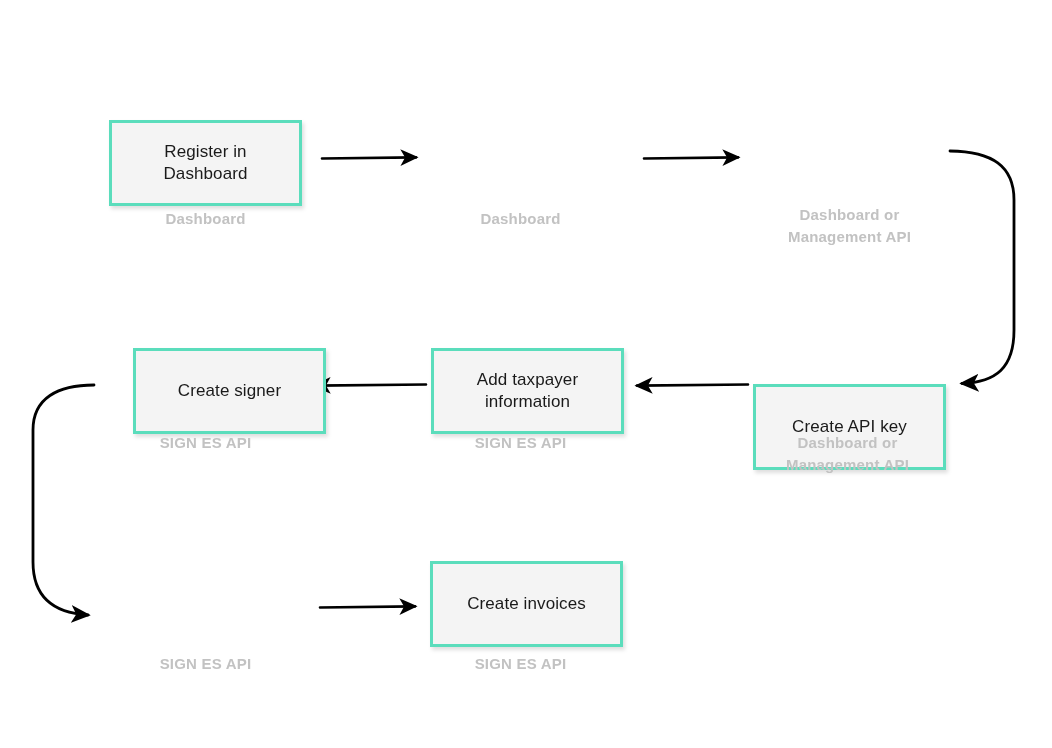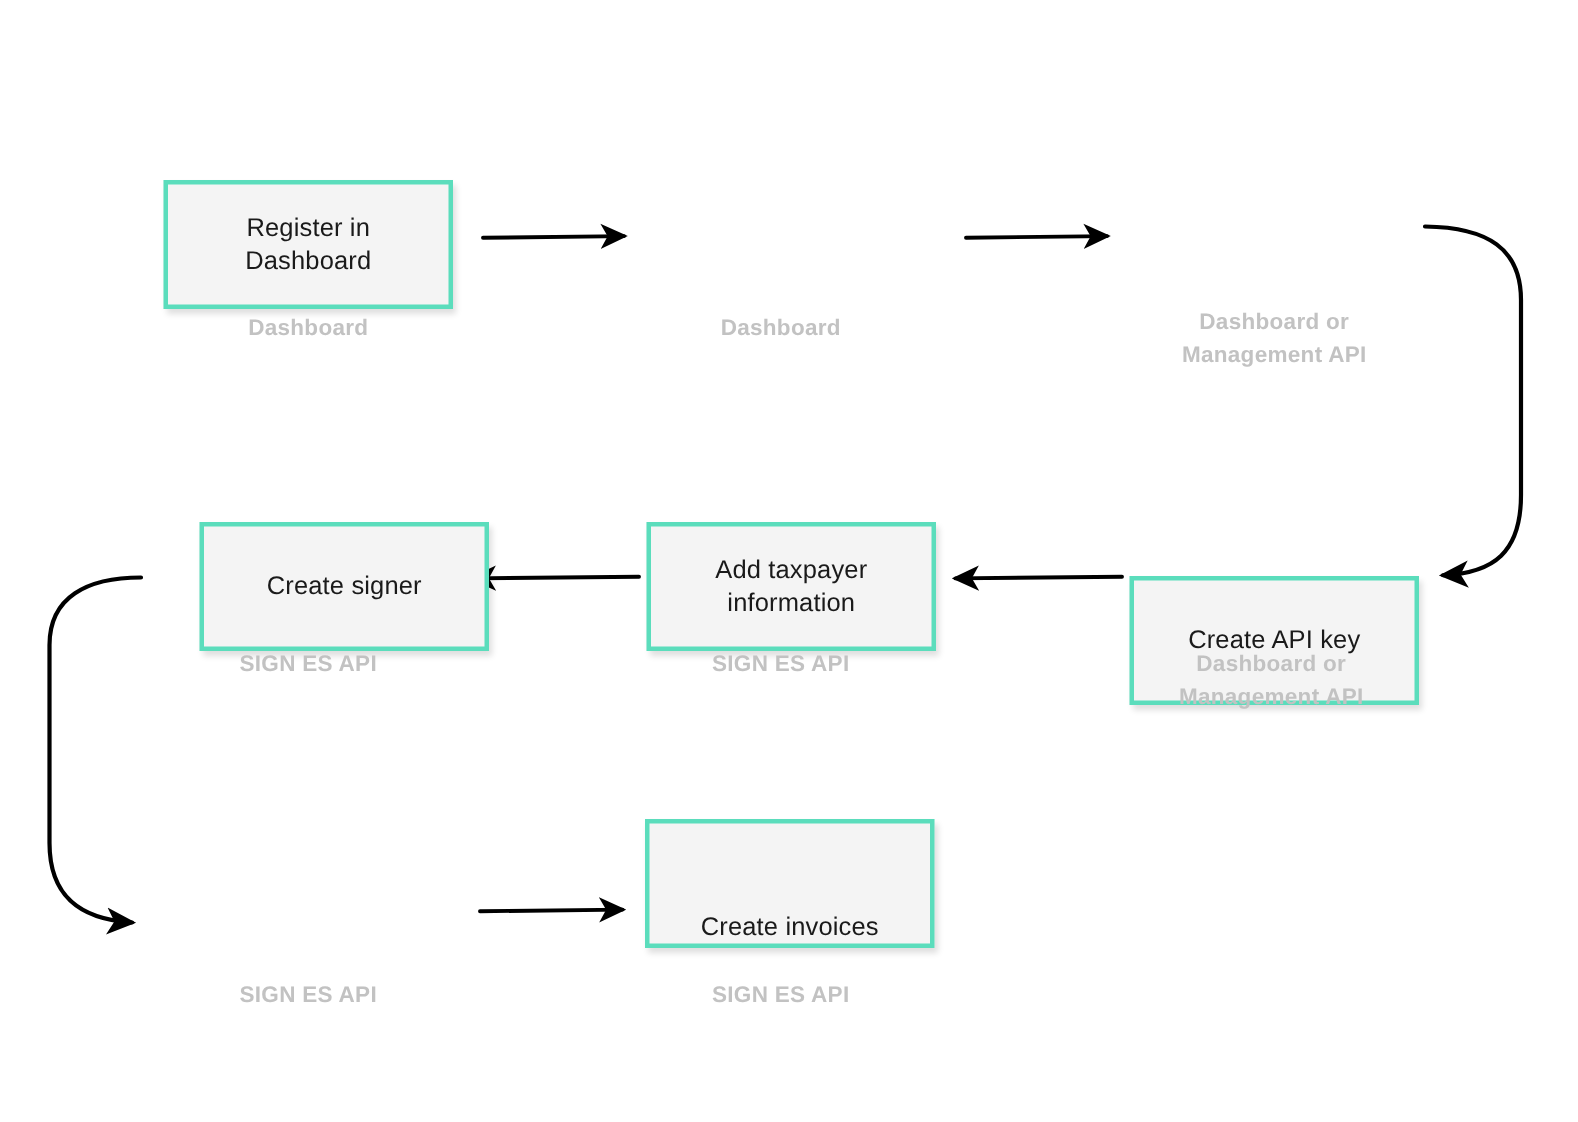--- a/index.html
+++ b/index.html
@@ -126,18 +126,18 @@
   <div class="caption" style="left:424px; top:432px;">SIGN ES API</div>
 
   <div class="node" style="left:753px; top:348px;margin-top:36px;">
     <span class="node-label">Create API key</span>
   </div>
   <div class="caption" style="left:751px; top:432px;">Dashboard or
 Management API</div>
 
   <div class="caption" style="left:109px; top:653px;">SIGN ES API</div>
 
-  <div class="node" style="left:430px; top:546px;align-items:flex-end;">
+  <div class="node" style="left:430px; top:561px;">
     <span class="node-label">Create invoices</span>
   </div>
   <div class="caption" style="left:424px; top:653px;">SIGN ES API</div>
 
 </div>
 
 </body></html>

